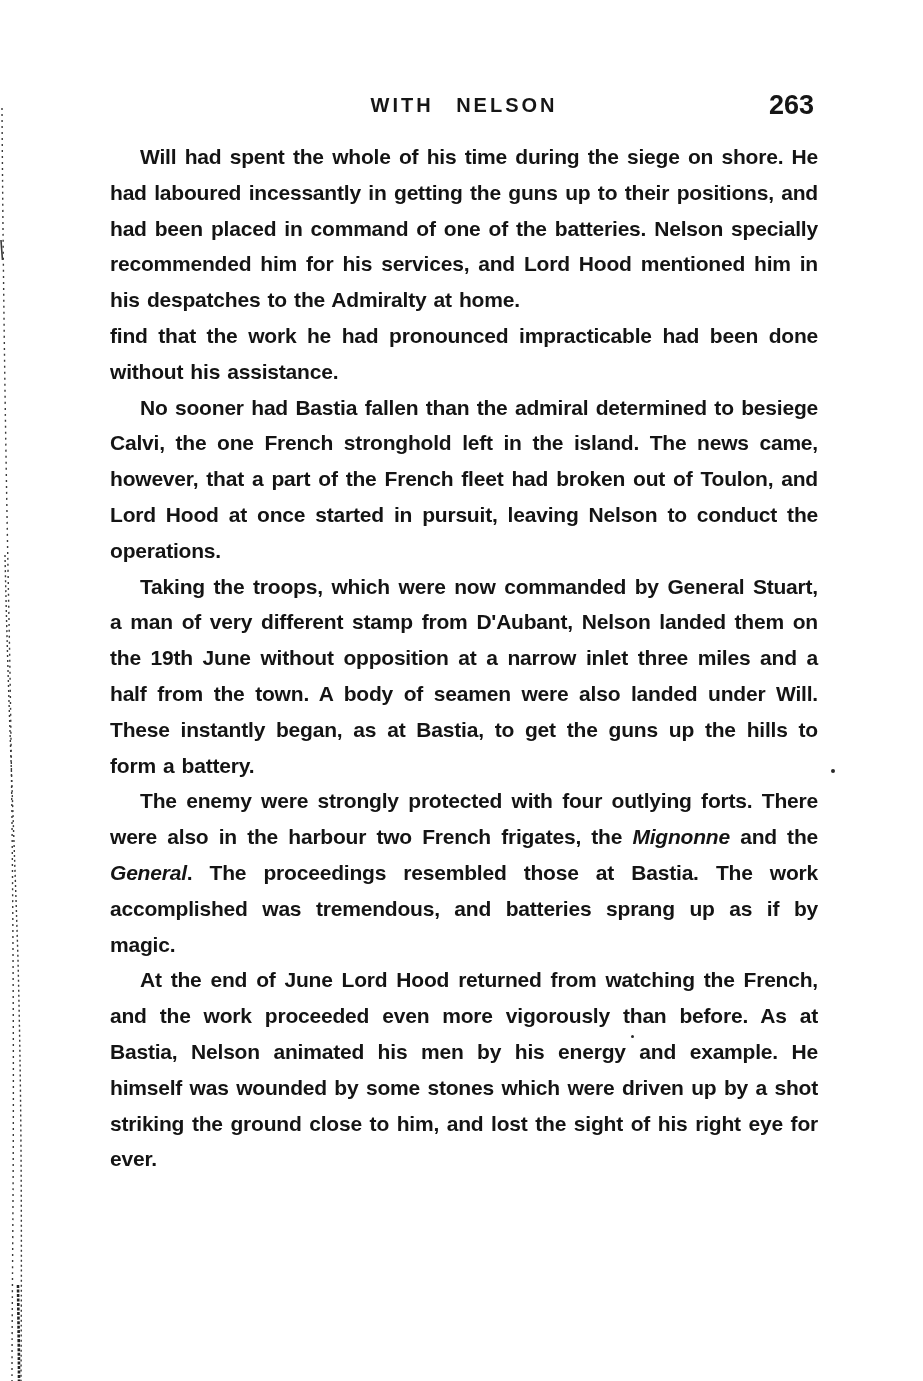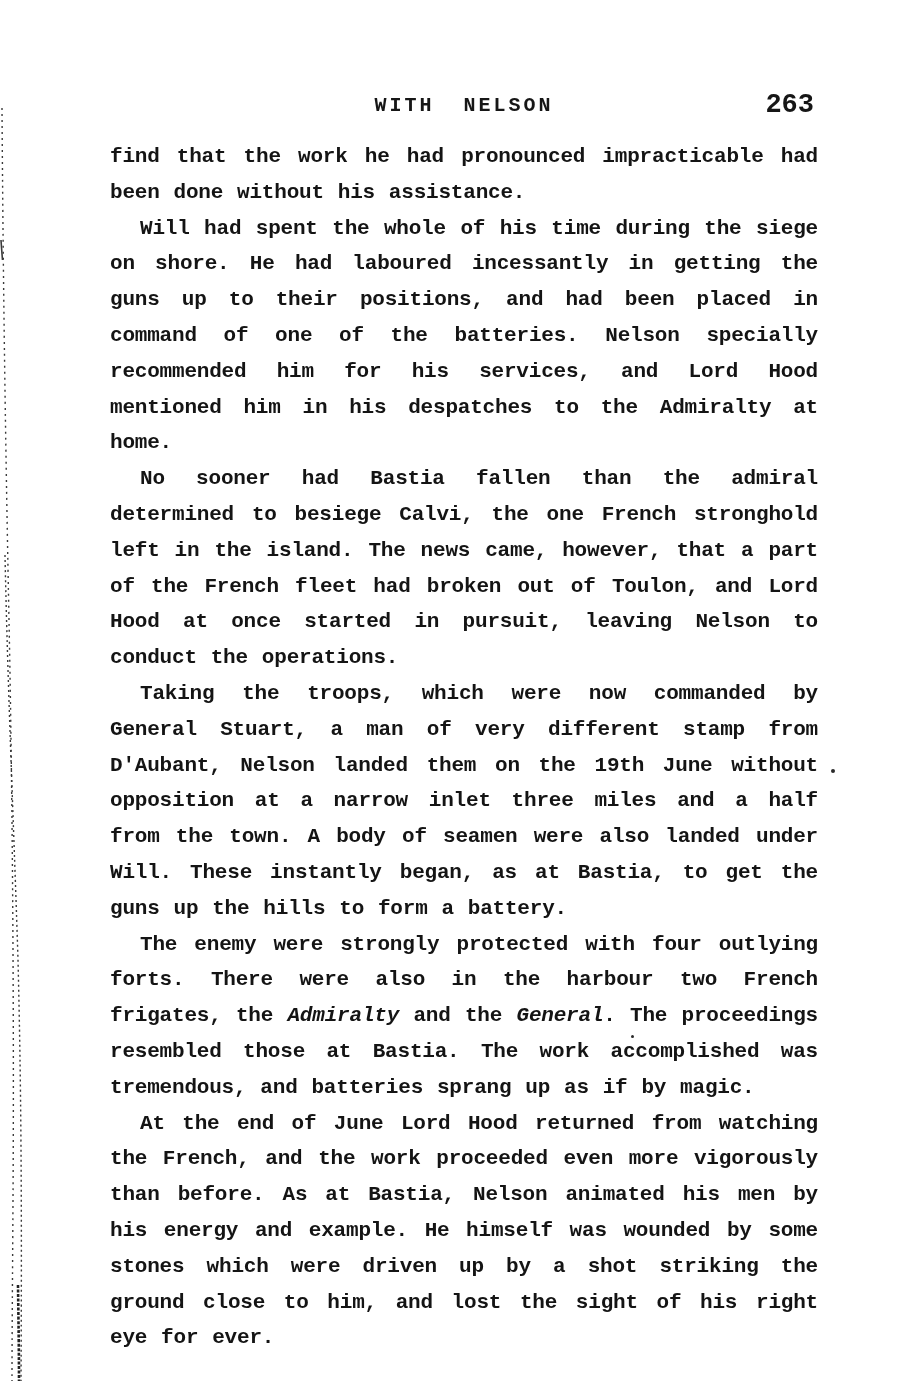--- a/index.html
+++ b/index.html
@@ -1,21 +1,21 @@
 <!DOCTYPE html>
 <html><head>
 <meta charset="utf-8">
 <style>
   html, body { margin: 0; padding: 0; }
   .book-page {
     position: relative;
     width: 923px;
     height: 1381px;
     background: #ffffff;
-    font-family: Liberation Mono, monospace;
+    font-family: Liberation Sans, sans-serif;
     color: #141414;
     overflow: hidden;
   }
   .page-header {
     position: absolute;
     top: 90px;
     left: 110px;
     width: 708px;
     height: 34px;
   }
@@ -79,24 +79,24 @@
     <path d="M18,1285 C18.5,1320 19,1355 19,1381" fill="none" stroke="#222222" stroke-width="2.6" stroke-dasharray="3 1.5"></path>
     <path d="M1,240 C1.5,248 2,254 2.5,260" fill="none" stroke="#3a3a3a" stroke-width="1.6"></path>
   </svg>
 
   <div class="page-header">
     <div class="running-title">WITH NELSON</div>
     <div class="page-number">263</div>
   </div>
 
   <div class="body-text" id="paragraphs">
+      <p class="para indent">Will had spent the whole of his time during the siege on shore.  He had laboured incessantly in getting the guns up to their positions, and had been placed in command of one of the batteries.  Nelson specially recommended him for his services, and Lord Hood mentioned him in his despatches to the Admiralty at home.</p>
       <p class="para">find that the work he had pronounced impracticable had been done without his assistance.</p>
-      <p class="para indent">Will had spent the whole of his time during the siege on shore.  He had laboured incessantly in getting the guns up to their positions, and had been placed in command of one of the batteries.  Nelson specially recommended him for his services, and Lord Hood mentioned him in his despatches to the Admiralty at home.</p>
       <p class="para indent">No sooner had Bastia fallen than the admiral determined to besiege Calvi, the one French stronghold left in the island. The news came, however, that a part of the French fleet had broken out of Toulon, and Lord Hood at once started in pursuit, leaving Nelson to conduct the operations.</p>
       <p class="para indent">Taking the troops, which were now commanded by General Stuart, a man of very different stamp from D'Aubant, Nelson landed them on the 19th June without opposition at a narrow inlet three miles and a half from the town.  A body of seamen were also landed under Will.  These instantly began, as at Bastia, to get the guns up the hills to form a battery.</p>
-      <p class="para indent">The enemy were strongly protected with four outlying forts. There were also in the harbour two French frigates, the <i>Admiralty</i> and the <i>General</i>.  The proceedings resembled those at Bastia.  The work accomplished was tremendous, and batteries sprang up as if by magic.</p>
+      <p class="para indent">The enemy were strongly protected with four outlying forts. There were also in the harbour two French frigates, the <i>Mignonne</i> and the <i>General</i>.  The proceedings resembled those at Bastia.  The work accomplished was tremendous, and batteries sprang up as if by magic.</p>
       <p class="para indent">At the end of June Lord Hood returned from watching the French, and the work proceeded even more vigorously than before.  As at Bastia, Nelson animated his men by his energy and example.  He himself was wounded by some stones which were driven up by a shot striking the ground close to him, and lost the sight of his right eye for ever.</p>
     </div>
 
   <div class="speck speck-1"></div>
   <div class="speck speck-2"></div>
 
 </div>
 
 </body></html>

